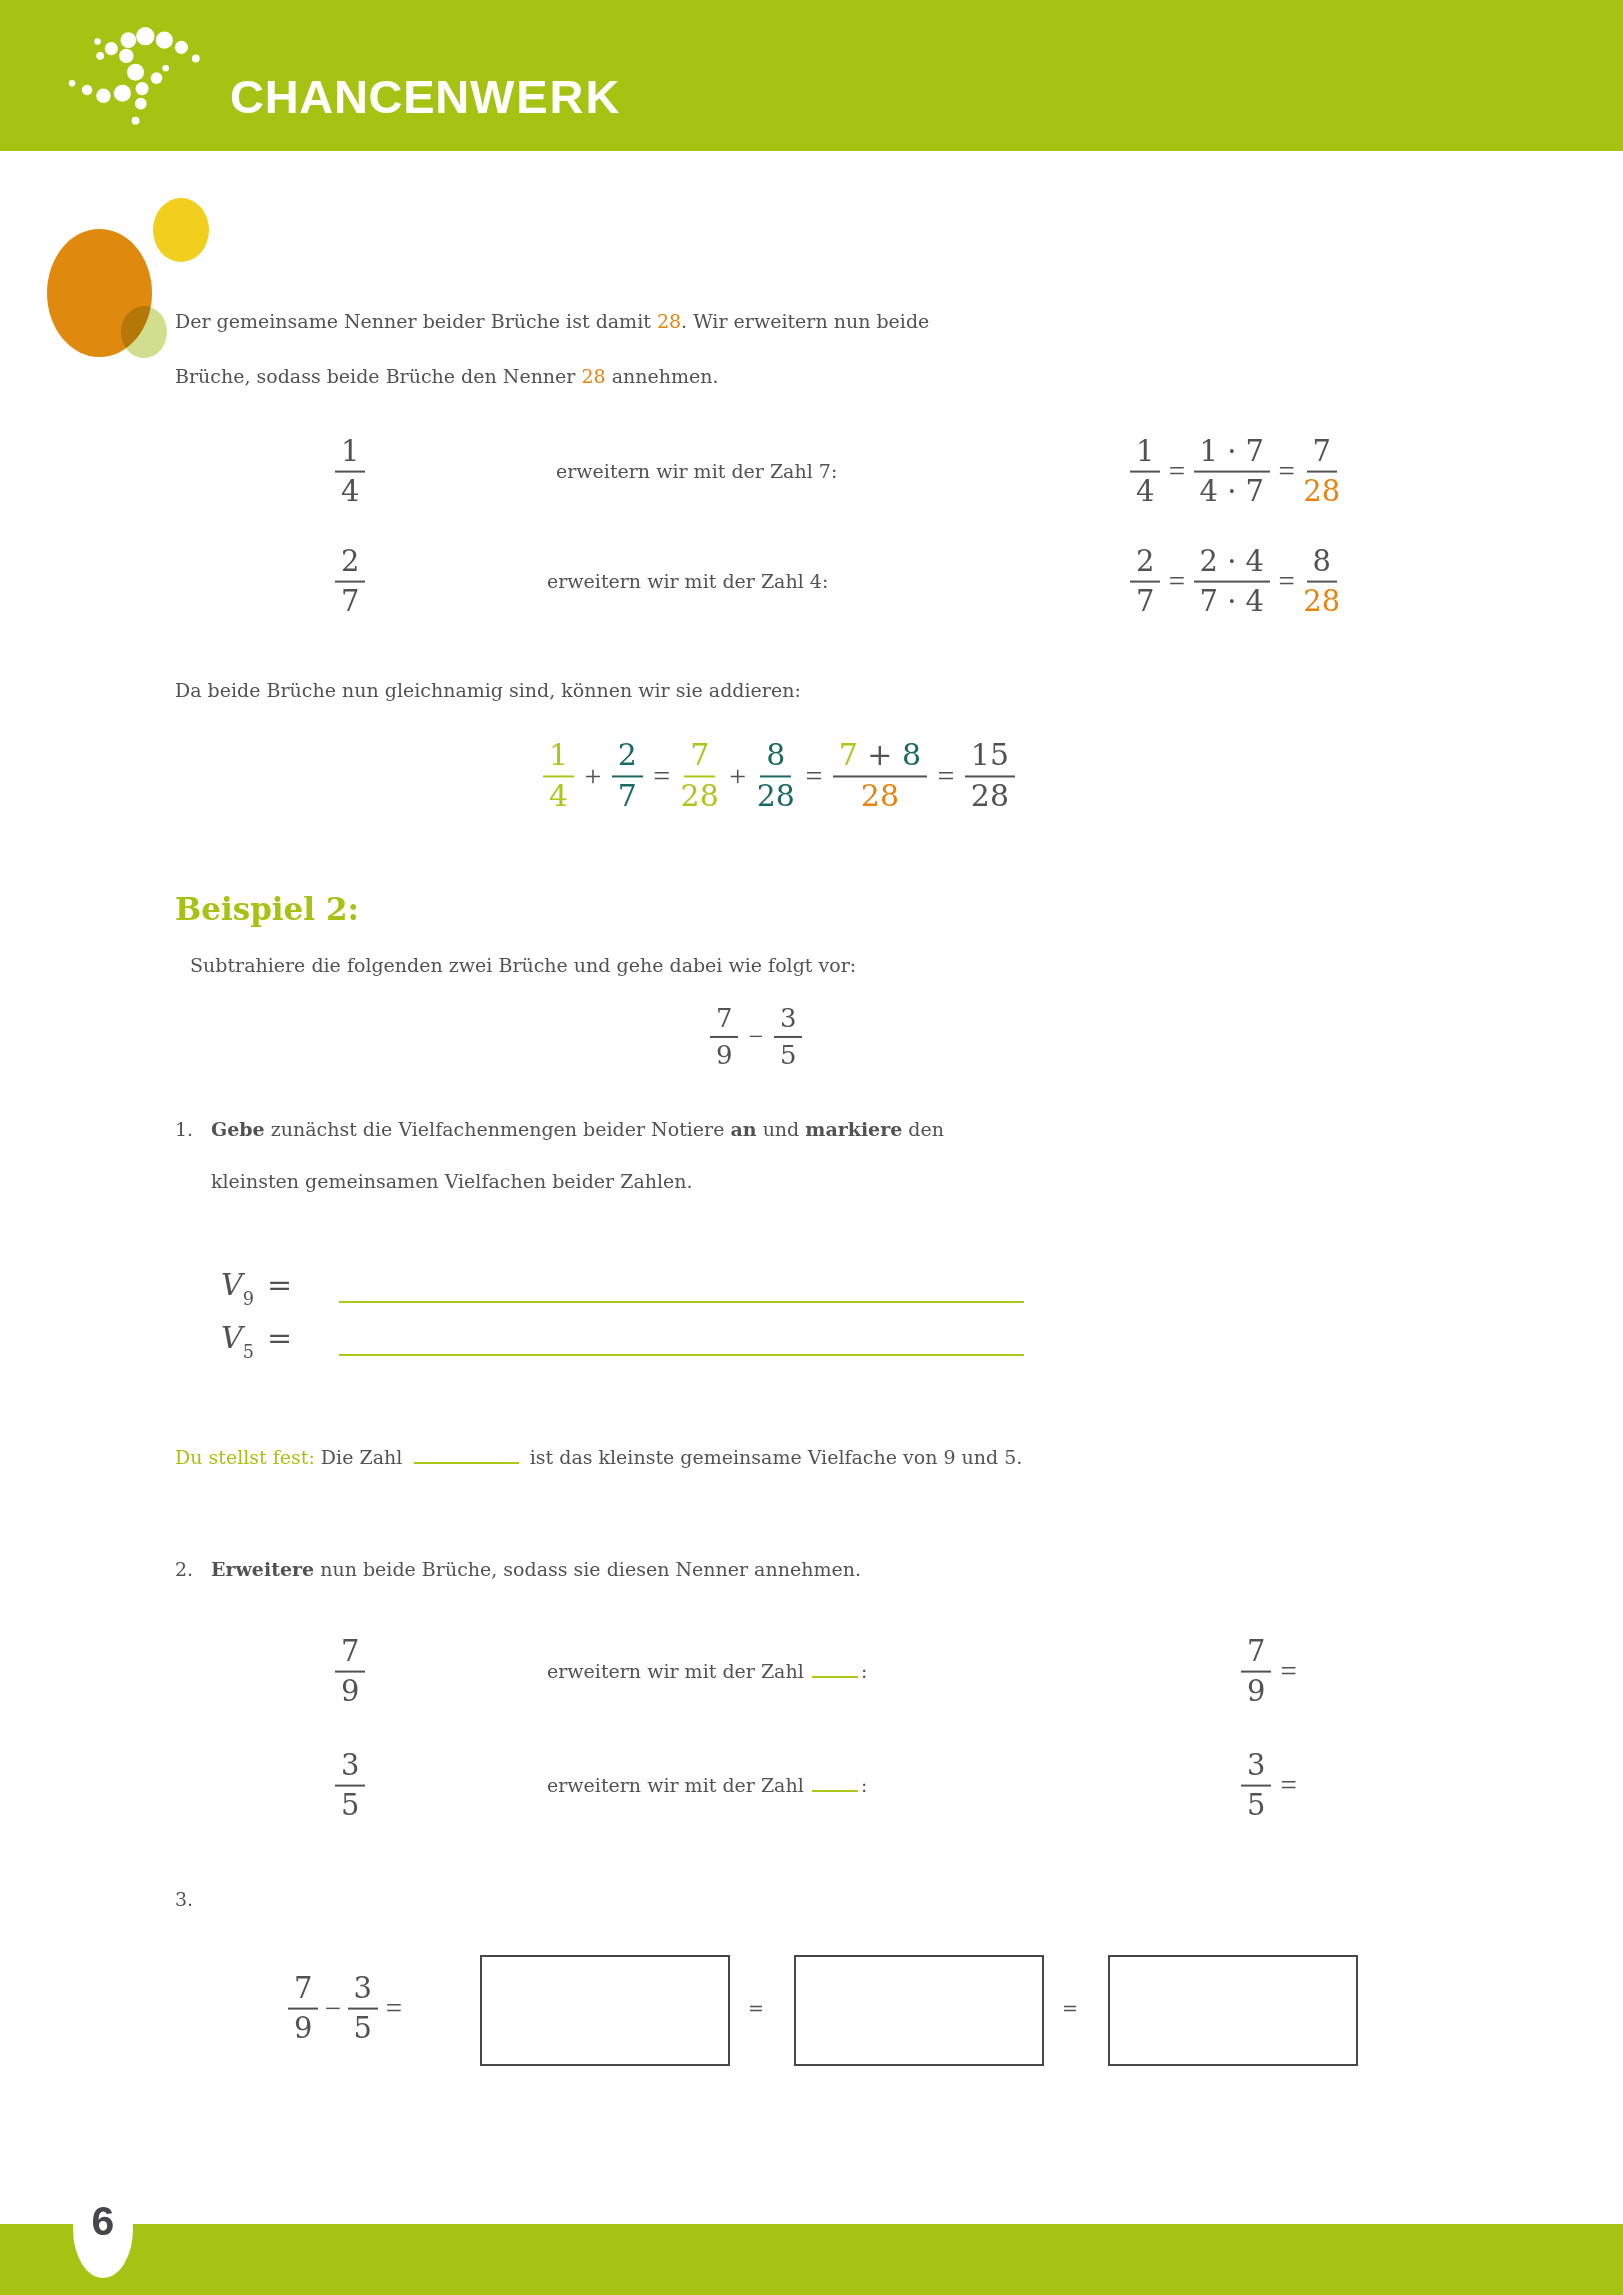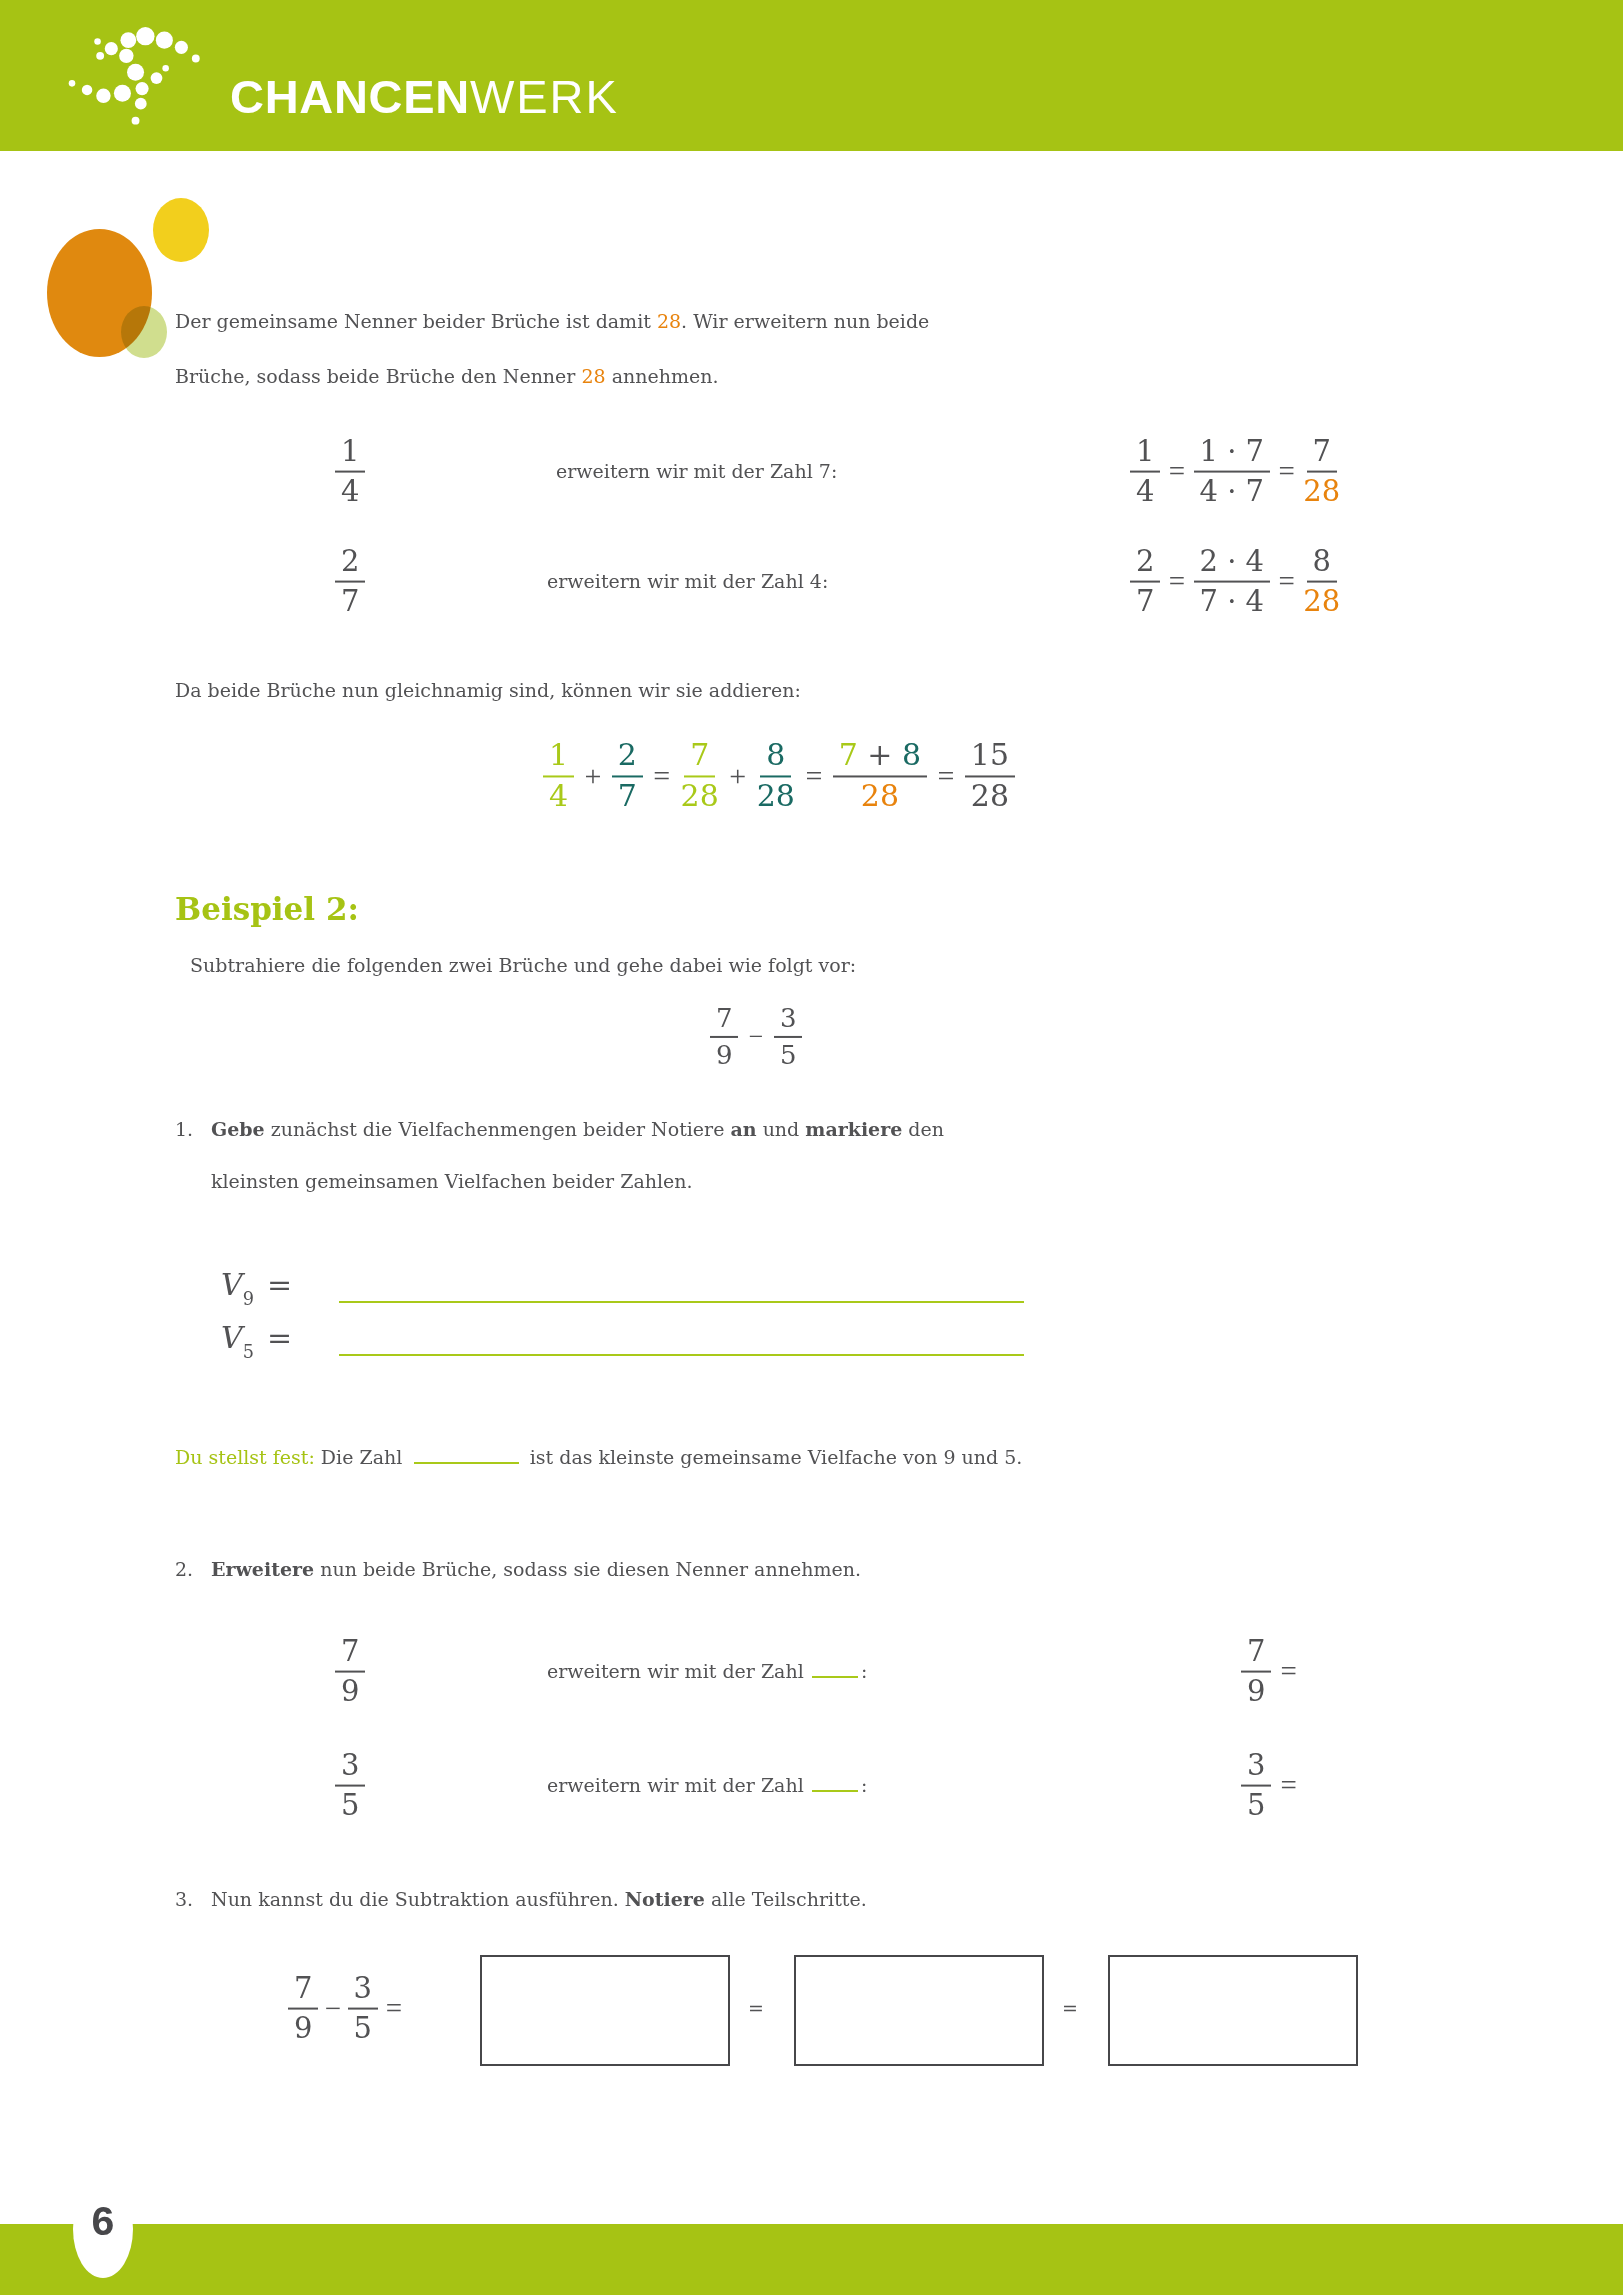--- a/index.html
+++ b/index.html
@@ -24,21 +24,21 @@
   .bold{font-weight:bold;}
   .c-green{color:var(--green-bright);}
   .c-teal{color:var(--teal);}
   .c-orange{color:var(--orange);}
   .c-ink{color:var(--ink);}
   .green-text{color:var(--green);}
 
   
   .topbar{position:absolute;left:0;top:0;width:1623px;height:151px;background:var(--green);}
   .brand{position:absolute;left:230px;top:73px;font-size:47px;line-height:47px;color:#ffffff;letter-spacing:0.7px;}
-  .brand .light{font-weight:normal;letter-spacing:2px;}
+  .brand .light{font-weight:bold;letter-spacing:2px;}
 
   
   .circle{position:absolute;border-radius:50%;}
 
   
   .frac{display:inline-flex;flex-direction:column;align-items:center;line-height:1.12;font-family:"DejaVu Serif","Liberation Serif",serif;}
   .frac .fn{border-bottom:2px solid currentColor;padding:0 5.9px 3.3px 5.9px;text-align:center;}
   .frac .fd{padding-top:2.6px;text-align:center;}
   .op{margin:0 10.5px;}
   .eqline .op{margin:0 8.5px;}
@@ -269,23 +269,20 @@
     <span class="frac c-ink">
         <span class="fn">3</span>
         <span class="fd">5</span>
       </span>
     <span class="op" style="margin:0 0 0 9.2px;">=</span>
   </div>
 
   <div class="vc serif t45" style="left:175px;top:1899px;">
       <span>3.</span>
     </div>
-  <div class="vc serif t45" style="left:211px;top:1899px;">
-    <span><span>Nun kannst du die Subtraktion ausführen. </span><span class="bold">Notiere</span><span> alle Teilschritte.</span></span>
-  </div>
 
   <div class="vc t44" style="left:288px;top:2008px;">
     <span class="frac c-ink">
         <span class="fn">7</span>
         <span class="fd">9</span>
       </span>
     <span class="op" style="margin:0 6.5px;">−</span>
     <span class="frac c-ink">
         <span class="fn">3</span>
         <span class="fd">5</span>

